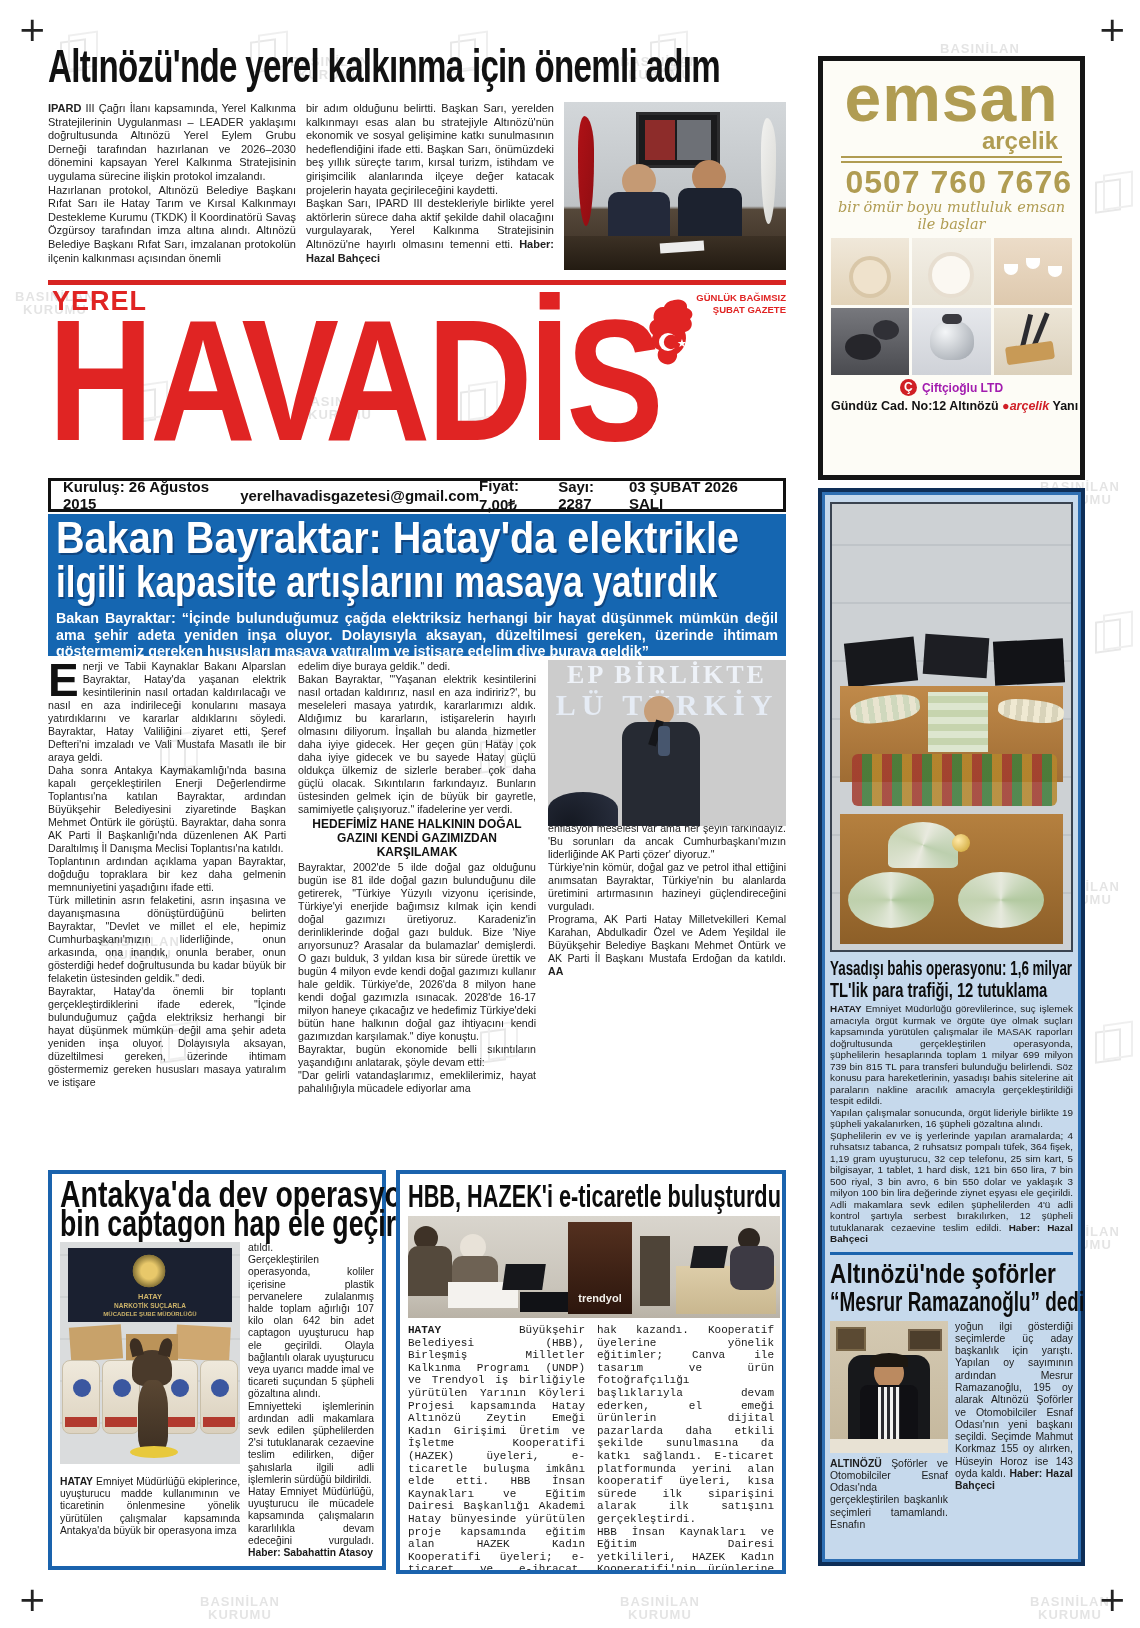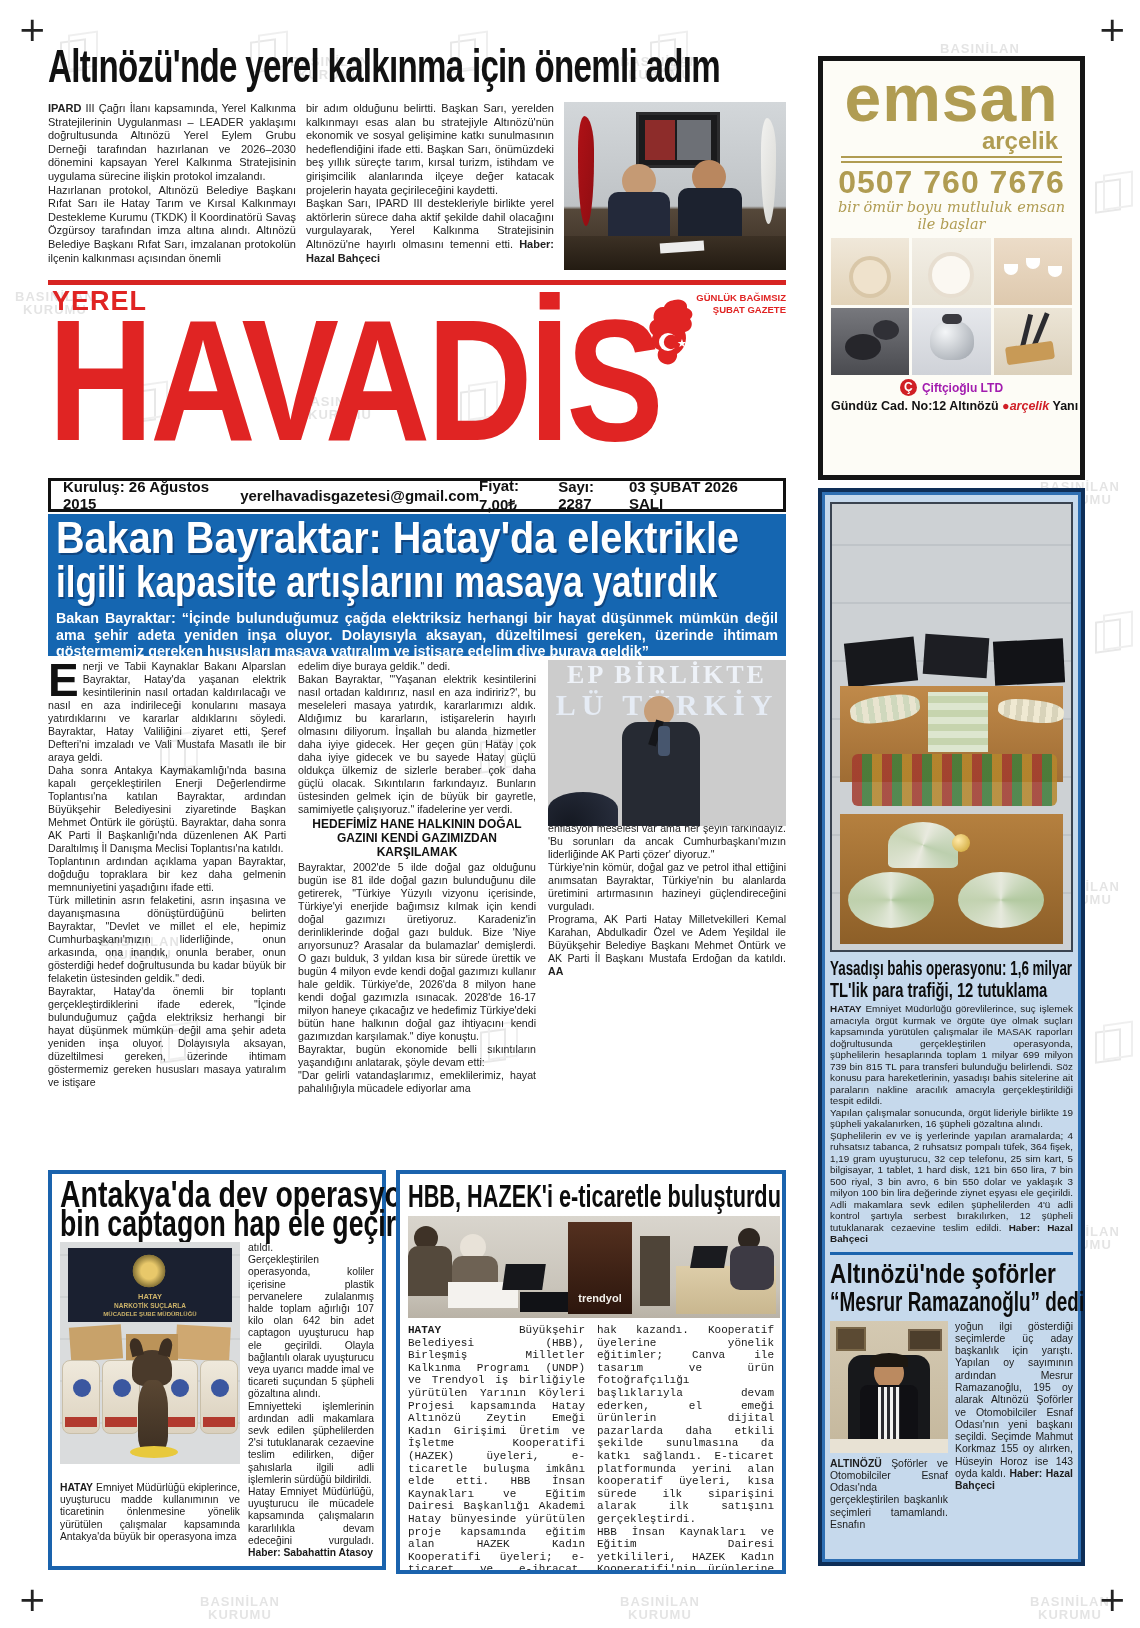--- a/index.html
+++ b/index.html
@@ -52,21 +52,21 @@
   .dropcap { float:left; font-size:46px; line-height:37px; font-weight:bold; padding:2px 4px 0 0; color:#111; }
   .m-subhead { text-align:center; font-weight:bold; font-size:12px; line-height:13.8px; margin:2px 0; color:#111; }
 
   
   #ad { left:818px; top:56px; width:267px; height:424px; border:5px solid #151515; background:#fdfcf6; padding:6px 8px; text-align:center; }
   .gold { color:#b09c52; }
   #ad-brand { font-size:66px; line-height:62px; font-weight:bold; letter-spacing:1px; }
   #ad-loc { text-align:right; font-size:24px; line-height:24px; font-weight:bold; padding-right:14px; }
   .ad-rule { height:2px; background:#b09c52; margin:3px 10px; }
   #ad-big { font-size:48px; line-height:50px; font-weight:bold; letter-spacing:7px; }
-  #ad-phone { font-size:32px; line-height:33px; font-weight:bold; letter-spacing:1px; }
+  #ad-phone { font-size:32px; line-height:33px; font-weight:bold; letter-spacing:1px;text-align:right; }
   #ad-slogan { font-family:"DejaVu Serif", serif; font-style:italic; font-size:14.5px; line-height:17px; }
   #ad-grid { display:grid; grid-template-columns:repeat(3,1fr); gap:3px; margin-top:5px; }
   .ad-tile { height:67px; position:relative; overflow:hidden; }
   #ad-logo-row { display:flex; align-items:center; justify-content:center; gap:5px; margin-top:4px; }
   #ad-logo-c { width:17px; height:17px; border-radius:50%; background:#d01f26; color:#fff; font-weight:bold; font-size:12px; line-height:17px; }
   #ad-company { font-size:12px; font-weight:bold; color:#a21caf; }
   #ad-address { margin-top:3px; font-size:12.5px; font-weight:bold; color:#111; white-space:nowrap; }
   .arcelik { color:#d01f26; font-style:italic; font-weight:bold; }
 
   
@@ -82,21 +82,21 @@
   .sofor-col { width:50%; font-size:10.4px; line-height:12.3px; color:#1c1c1c; }
 
   
   .story-box { position:absolute; background:#fff; border:4px solid #1a63ad; padding:6px 8px; }
   #captagon-box { left:48px; top:1170px; width:338px; height:400px; }
   #hbb-box { left:396px; top:1170px; width:390px; height:404px; }
   .box-h { font-weight:bold; color:#0c0c0c; font-size:36px; line-height:29px; }
   #capt-row { display:flex; gap:8px; margin-top:4px; }
   .capt-c1 { width:180px; }
   .capt-c2 { width:134px; font-size:10.3px; line-height:12.2px; }
-  .capt-under { font-size:10.3px; line-height:12.2px; margin-top:18px; }
+  .capt-under { font-size:10.3px; line-height:12.2px; margin-top:12px; }
   #hbb-cols { display:flex; gap:12px; margin-top:6px; }
   .hbb-col { width:181px; font-size:11px; line-height:12.6px; height:246px; overflow:hidden;font-family:Liberation Mono, monospace; }
 
   
   .scene-banner-text { position:absolute; width:100%; text-align:center; color:#1b2a6b; font-weight:bold; }
 </style>
 </head>
 <body>
 
 <div class="page">

